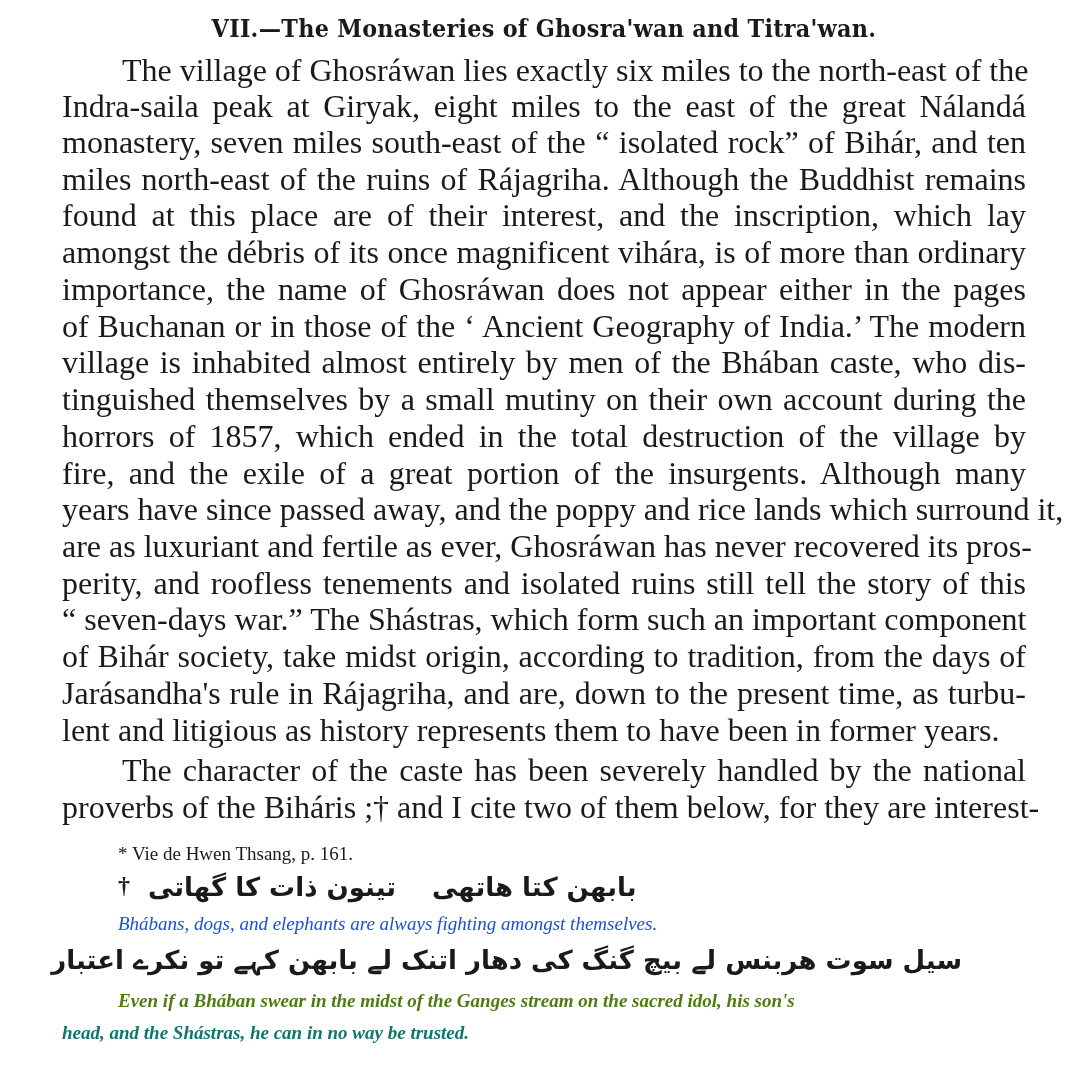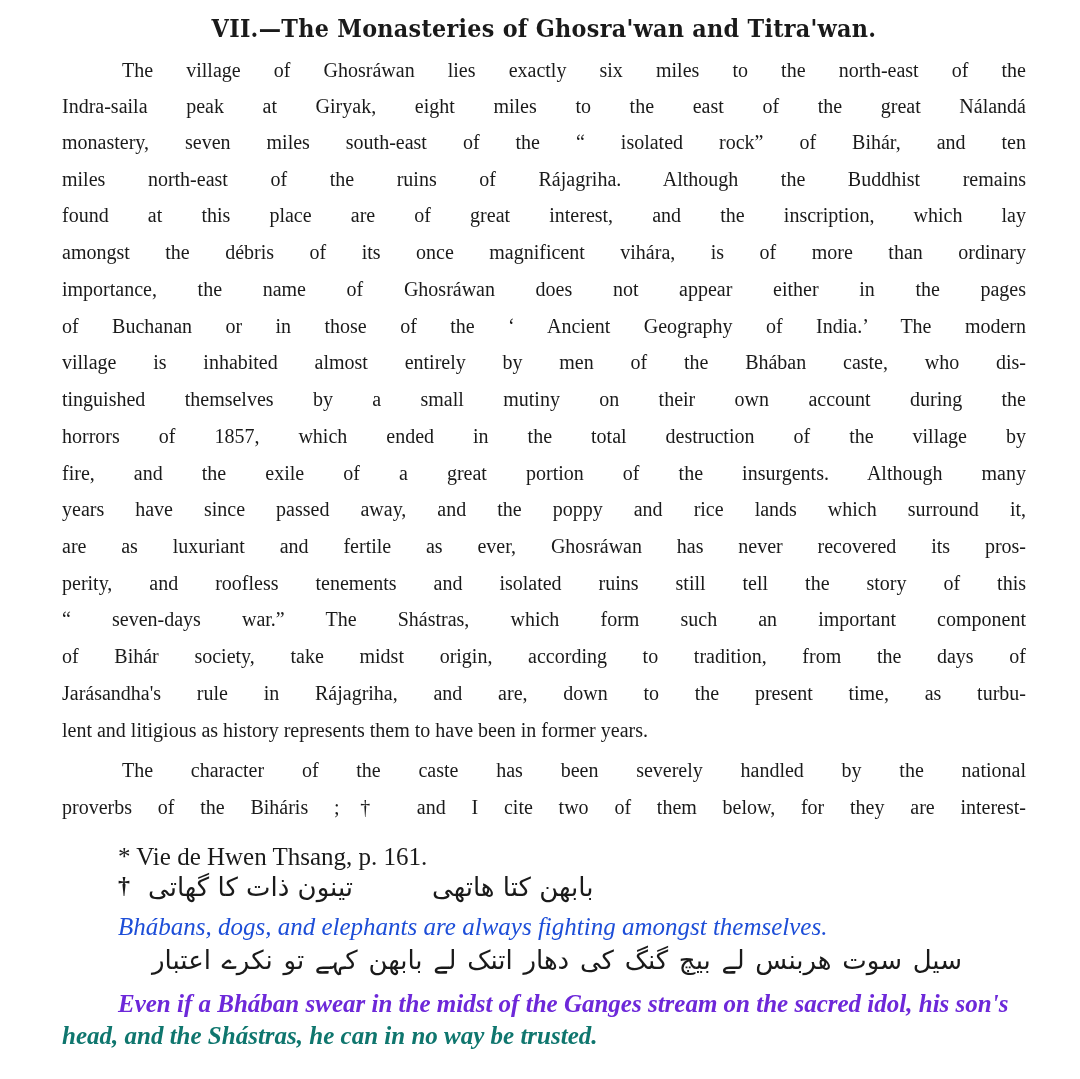--- a/index.html
+++ b/index.html
@@ -9,46 +9,46 @@
     color: #1a1a1a;
   }
   .page { position: absolute; left: 62px; top: 0; width: 964px; }
   .heading {
     position: absolute; left: 0; top: 14px; width: 964px;
     text-align: center; font-weight: bold; font-size: 24px; letter-spacing: 0.3px;
     font-family: "DejaVu Serif", serif; transform: scaleX(0.93);
   }
   .line {
     position: absolute; left: 0; width: 964px;
-    font-size: 20px; line-height: 36px; white-space: nowrap;
+    font-size: 32px; line-height: 36px; white-space: nowrap;
     text-align: justify; text-align-last: justify;
   }
   .line.indent { left: 60px; width: 904px; }
   .line.last { text-align-last: left; }
   .fn {
-    position: absolute; font-size: 25px; white-space: nowrap;
+    position: absolute; font-size: 19px; white-space: nowrap;
   }
   .fn.italic { font-style: italic; color: #1d4ed8; }
   .urdu {
     position: absolute; font-family: "DejaVu Sans", sans-serif;
-    font-size: 26px; font-weight: normal; white-space: nowrap; direction: rtl;
+    font-size: 26px; font-weight: bold; white-space: nowrap; direction: rtl;
   }
   .dagger { position: absolute; font-size: 24px; font-weight: bold; }
 </style>
 </head>
 <body>
 
 <div class="page">
   <div class="heading">VII.—The Monasteries of Ghosra'wan and Titra'wan.</div>
 
   <div class="line indent" style="top:52px">The village of Ghosráwan lies exactly six miles to the north-east of the</div>
   <div class="line" style="top:88px">Indra-saila peak at Giryak, eight miles to the east of the great Nálandá</div>
   <div class="line" style="top:124px">monastery, seven miles south-east of the “ isolated rock” of Bihár, and ten</div>
   <div class="line" style="top:161px">miles north-east of the ruins of Rájagriha. Although the Buddhist remains</div>
-  <div class="line" style="top:197px">found at this place are of great interest, and the inscription, which lay</div>
+  <div class="line" style="top:197px">found at this place are of their interest, and the inscription, which lay</div>
   <div class="line" style="top:234px">amongst the débris of its once magnificent vihára, is of more than ordinary</div>
   <div class="line" style="top:271px">importance, the name of Ghosráwan does not appear either in the pages</div>
   <div class="line" style="top:308px">of Buchanan or in those of the ‘ Ancient Geography of India.’ The modern</div>
   <div class="line" style="top:344px">village is inhabited almost entirely by men of the Bhában caste, who dis-</div>
   <div class="line" style="top:381px">tinguished themselves by a small mutiny on their own account during the</div>
   <div class="line" style="top:418px">horrors of 1857, which ended in the total destruction of the village by</div>
   <div class="line" style="top:455px">fire, and the exile of a great portion of the insurgents. Although many</div>
   <div class="line" style="top:491px">years have since passed away, and the poppy and rice lands which surround it,</div>
   <div class="line" style="top:528px">are as luxuriant and fertile as ever, Ghosráwan has never recovered its pros-</div>
   <div class="line" style="top:565px">perity, and roofless tenements and isolated ruins still tell the story of this</div>
@@ -63,15 +63,15 @@
   <div class="fn" style="left:56px; top:843px">* Vie de Hwen Thsang, p. 161.</div>
 
   <div class="dagger" style="left:56px; top:872px">†</div>
   <div class="urdu" style="left:86px; top:872px">تینون ذات کا گھاتی</div>
   <div class="urdu" style="left:370px; top:872px">بابھن کتا ھاتھی</div>
 
   <div class="fn italic" style="left:56px; top:913px">Bhábans, dogs, and elephants are always fighting amongst themselves.</div>
 
   <div class="urdu" style="left:90px; top:945px; width:810px; text-align:justify; text-align-last:justify">سیل سوت ھربنس لے بیچ گنگ کی دھار    اتنک لے بابھن کہے تو نکرے اعتبار</div>
 
-  <div class="fn italic" style="left:56px; top:990px; color:#6d28d9; font-weight:bold">Even if a Bhában swear in the midst of the Ganges stream on the sacred idol, his son's</div>
+  <div class="fn italic" style="left:56px; top:990px; color:#4d7c0f; font-weight:bold">Even if a Bhában swear in the midst of the Ganges stream on the sacred idol, his son's</div>
   <div class="fn italic" style="left:0px; top:1022px; color:#0f766e; font-weight:bold">head, and the Shástras, he can in no way be trusted.</div>
 </div>
 
 </body></html>

